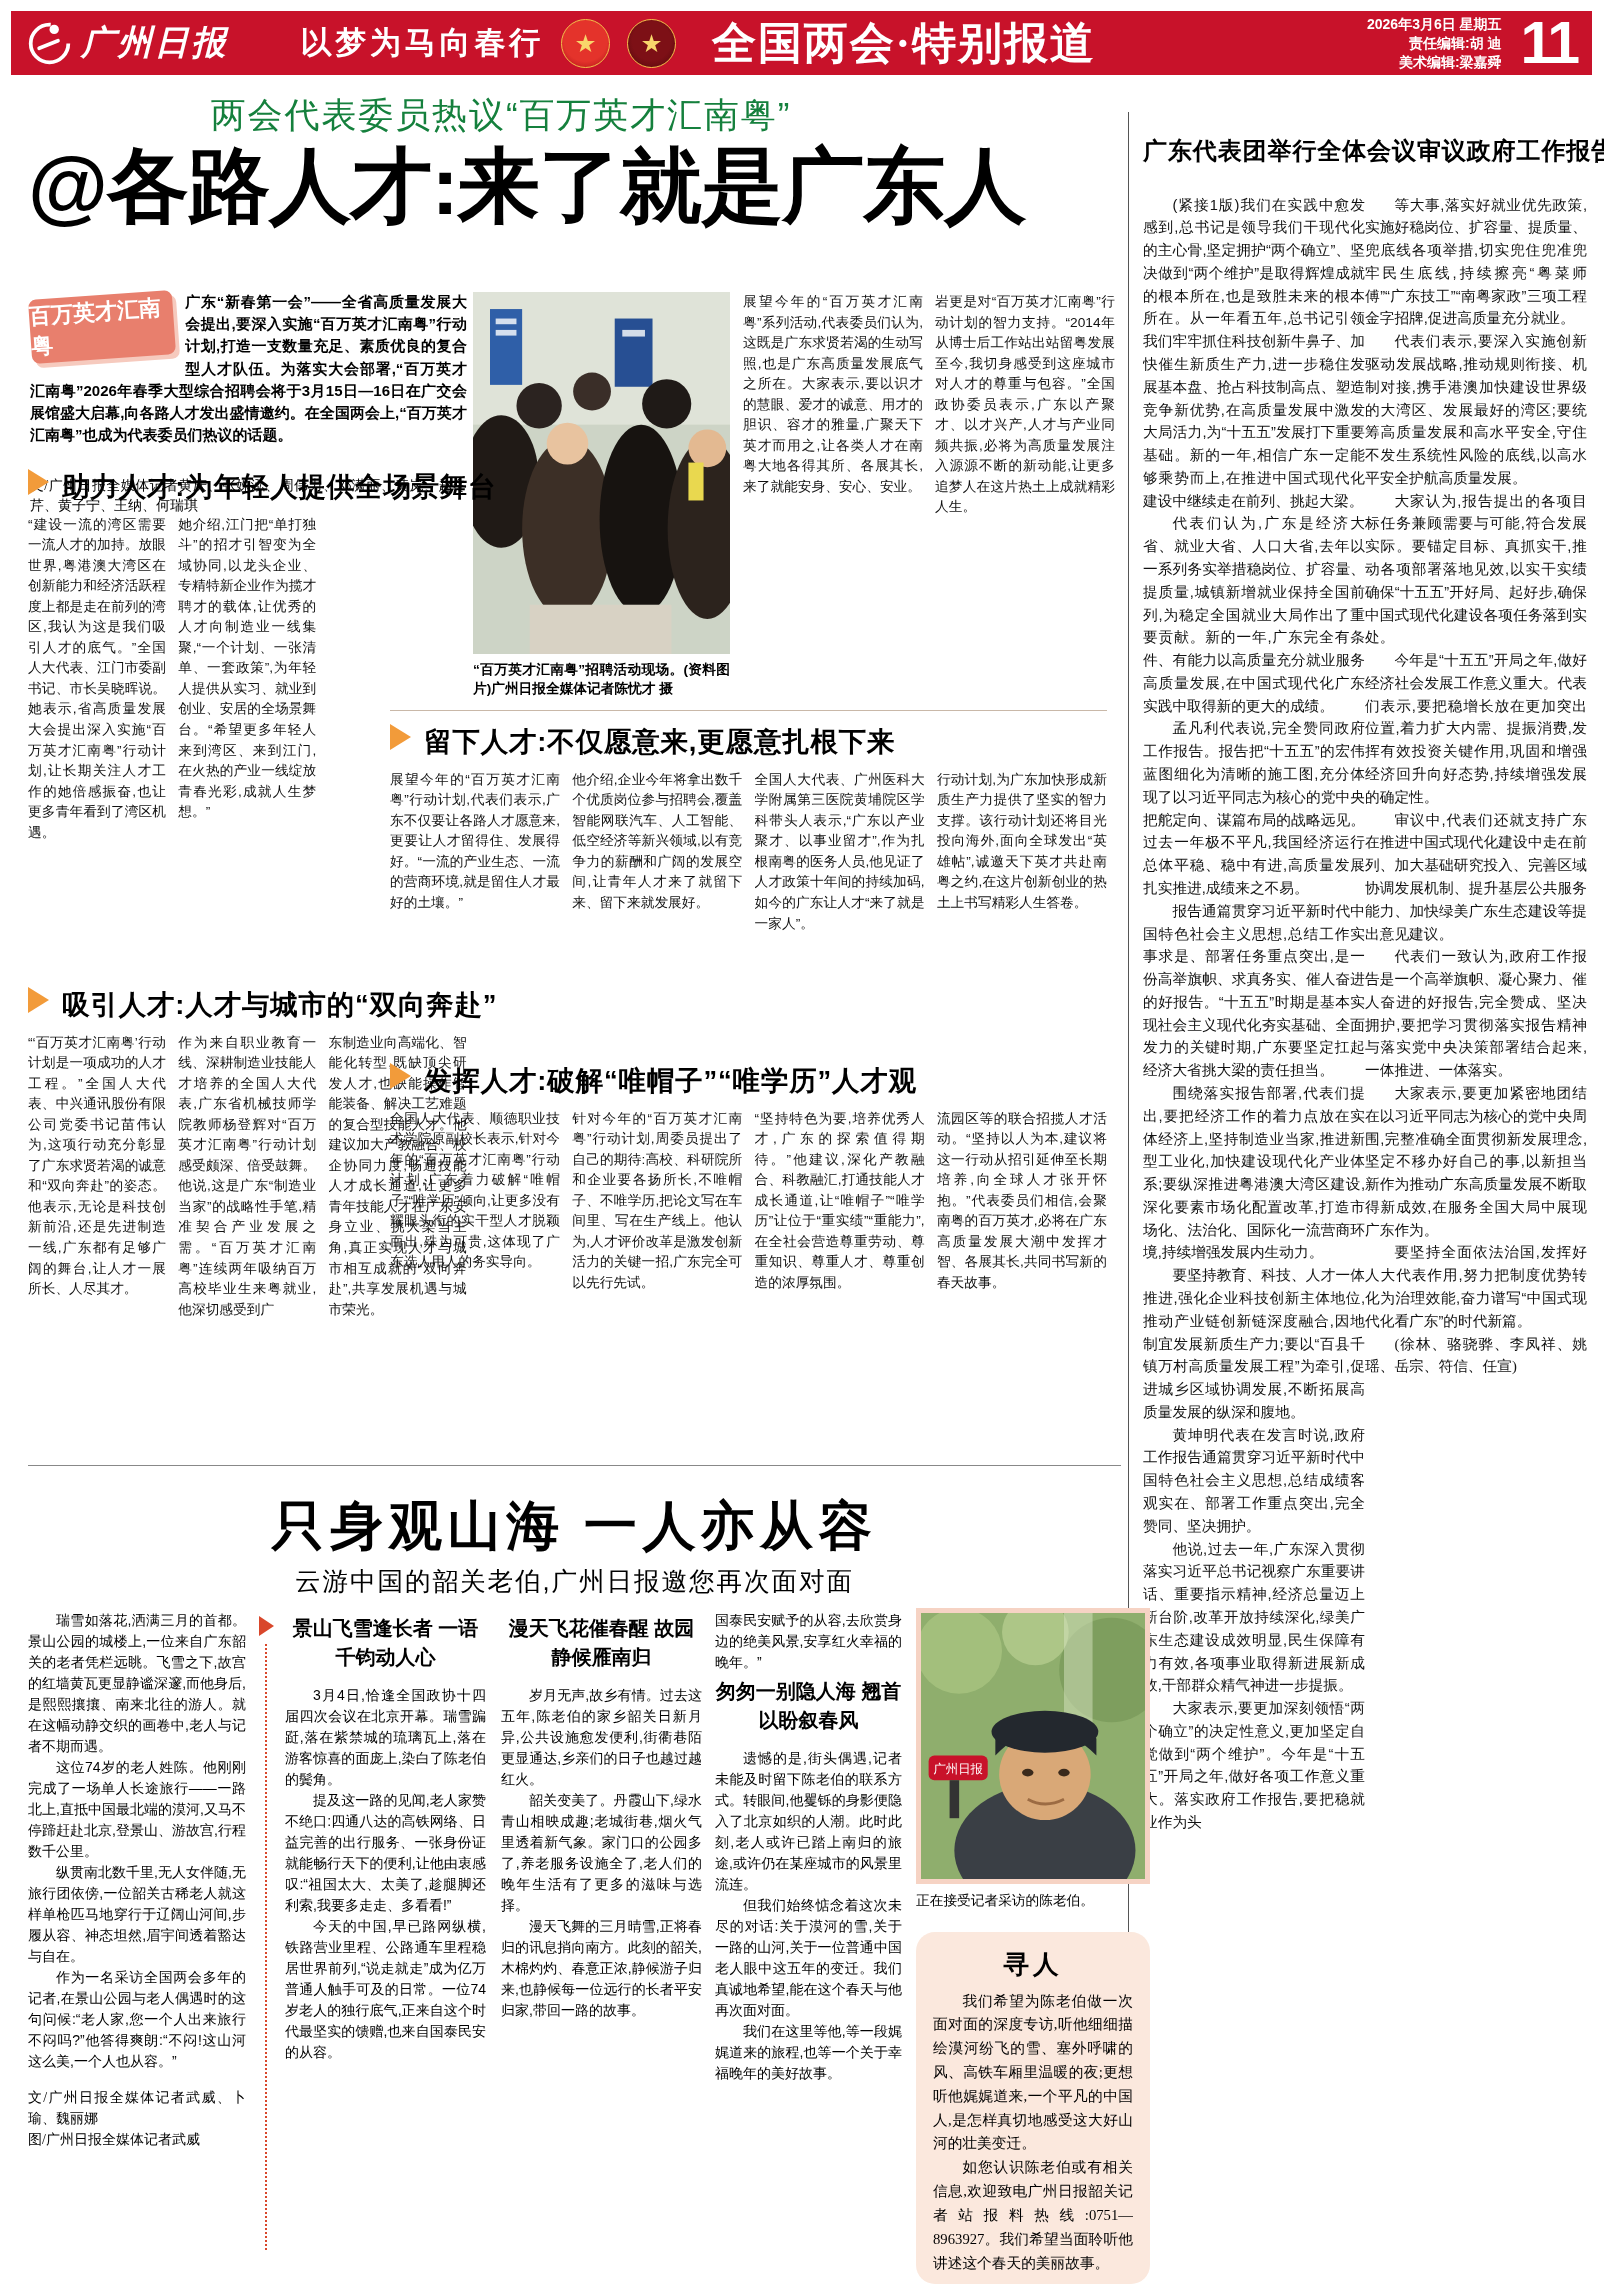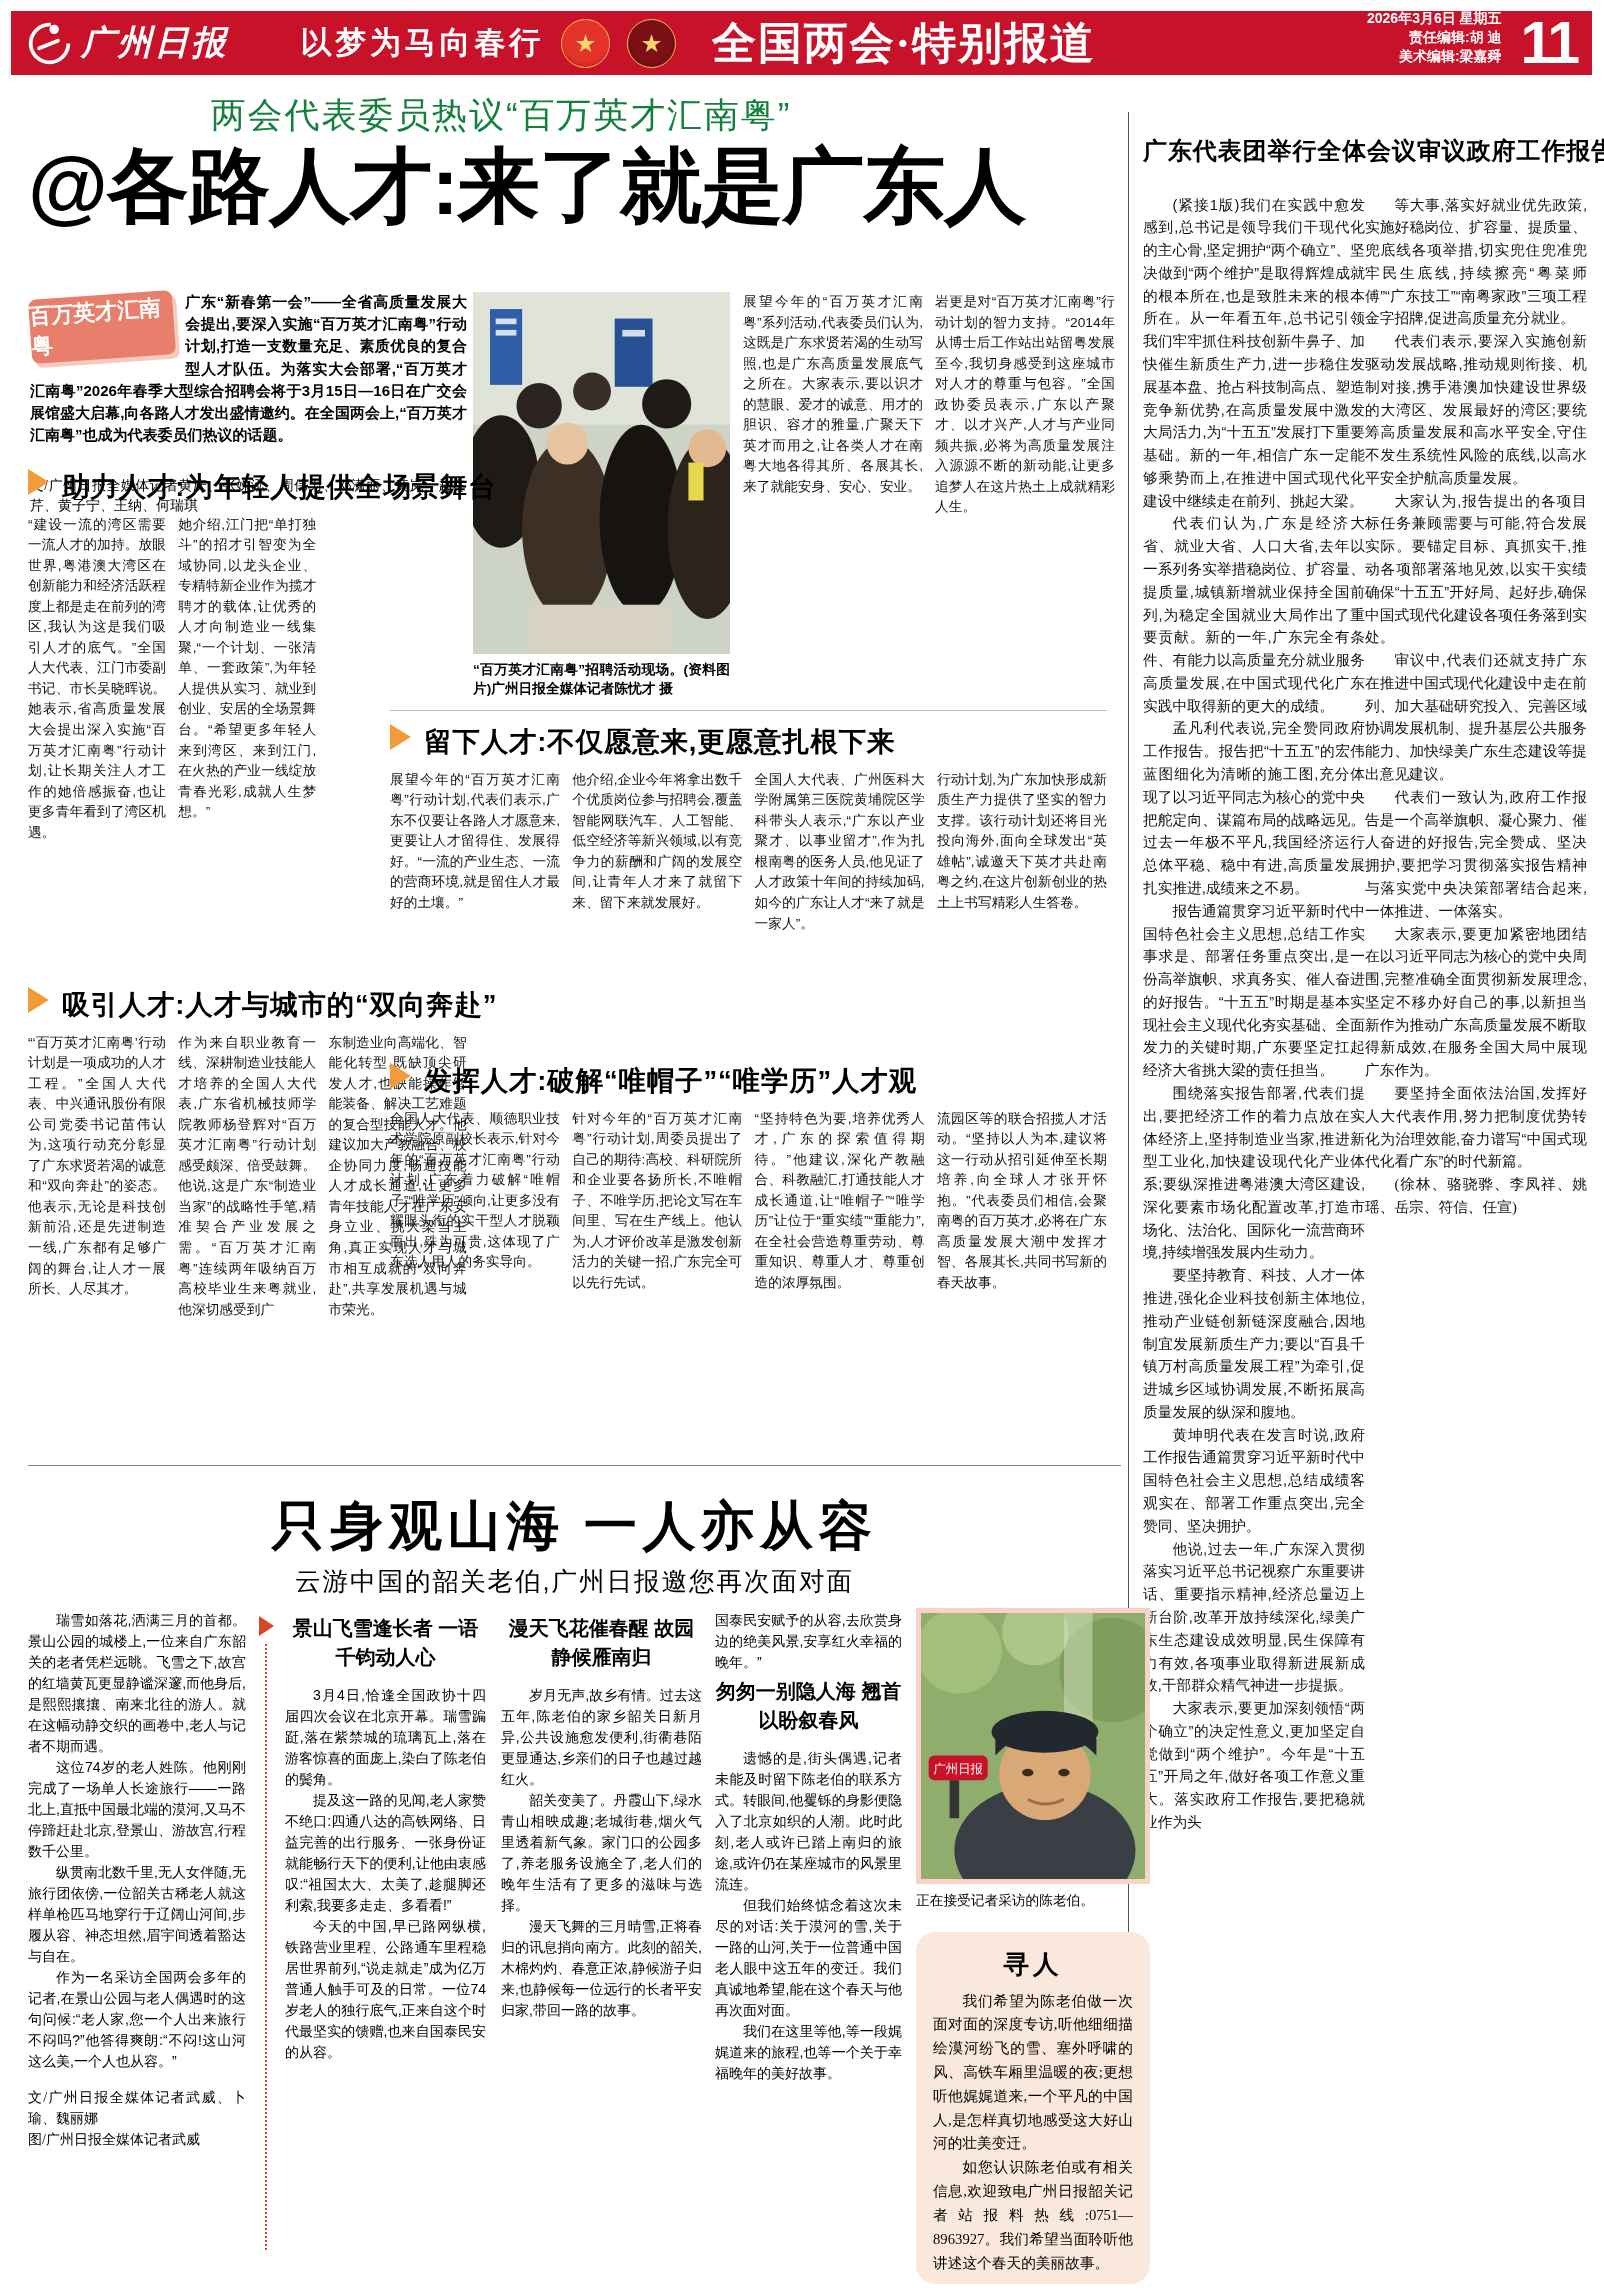--- a/index.html
+++ b/index.html
@@ -11,21 +11,21 @@
             background:#c8122a; display:flex; align-items:center; padding:0 15px; color:#fff; }
   .logo-wrap { display:flex; align-items:center; width:222px; }
   .logo-circle { width:47px; height:47px; margin-right:7.6px; }
   .logo-text { font-family:"Liberation Serif", serif; font-style:italic; font-weight:bold; font-size:34px; letter-spacing:2.8px; }
   .slogan { font-weight:bold; font-size:31px; letter-spacing:3.8px; margin-left:52px; }
   .emblem { width:49px; height:49px; border-radius:50%; margin-left:17px; border:1.9px solid #f3c24a;
             display:flex; align-items:center; justify-content:center; font-size:24.6px; color:#f8d56b; flex:0 0 auto; }
   .emblem.national { background:radial-gradient(circle at 50% 42%, #e4332b 60%, #a80e14 100%); }
   .emblem.cppcc   { background:radial-gradient(circle at 50% 45%, #7d1016 55%, #4f070b 100%); }
   .section-title { font-family:"Liberation Serif", serif; font-weight:bold; font-size:44px; letter-spacing:1.9px; margin-left:36px; white-space:nowrap; }
-  .head-right { margin-left:auto; display:flex; align-items:flex-start; }
+  .head-right { margin-left:auto; display:flex; align-items:center; }
   .date-block { text-align:right; font-size:14px; line-height:1.35; font-weight:bold; }
   .page-num { font-size:59px; font-weight:bold; margin-left:19px; letter-spacing:-2.8px; }
 
   
   .vrule { position:absolute; left:1128px; top:112px; width:0.9px; height:2169px; background:#555; }
   .sec-head { display:flex; align-items:flex-start; margin-bottom:9.5px; }
   .arrow { width:0; height:0; border-top:13.2px solid transparent; border-bottom:13.2px solid transparent;
            border-left:21px solid #f29b3a; margin-right:13.2px; flex:0 0 auto; }
   .sec-title { font-weight:bold; font-size:27.4px; letter-spacing:0.9px; white-space:nowrap; }
   .bodytext { font-size:13.7px; line-height:1.5; text-align:justify; color:#111; overflow:hidden; }
@@ -223,20 +223,21 @@
         <p>围绕落实报告部署,代表们提出,要把经济工作的着力点放在实体经济上,坚持制造业当家,推进新型工业化,加快建设现代化产业体系;要纵深推进粤港澳大湾区建设,深化要素市场化配置改革,打造市场化、法治化、国际化一流营商环境,持续增强发展内生动力。</p>
         <p>要坚持教育、科技、人才一体推进,强化企业科技创新主体地位,推动产业链创新链深度融合,因地制宜发展新质生产力;要以“百县千镇万村高质量发展工程”为牵引,促进城乡区域协调发展,不断拓展高质量发展的纵深和腹地。</p>
         <p>黄坤明代表在发言时说,政府工作报告通篇贯穿习近平新时代中国特色社会主义思想,总结成绩客观实在、部署工作重点突出,完全赞同、坚决拥护。</p>
         <p>他说,过去一年,广东深入贯彻落实习近平总书记视察广东重要讲话、重要指示精神,经济总量迈上新台阶,改革开放持续深化,绿美广东生态建设成效明显,民生保障有力有效,各项事业取得新进展新成效,干部群众精气神进一步提振。</p>
         <p>大家表示,要更加深刻领悟“两个确立”的决定性意义,更加坚定自觉做到“两个维护”。今年是“十五五”开局之年,做好各项工作意义重大。落实政府工作报告,要把稳就业作为头</p>
       </div>
       <div class="gov-col">
         <p>等大事,落实好就业优先政策,实施好稳岗位、扩容量、提质量、兜底线各项举措,切实兜住兜准兜牢民生底线,持续擦亮“粤菜师傅”“广东技工”“南粤家政”三项工程金字招牌,促进高质量充分就业。</p>
         <p>代表们表示,要深入实施创新驱动发展战略,推动规则衔接、机制对接,携手港澳加快建设世界级的大湾区、发展最好的湾区;要统筹高质量发展和高水平安全,守住不发生系统性风险的底线,以高水平安全护航高质量发展。</p>
         <p>大家认为,报告提出的各项目标任务兼顾需要与可能,符合发展实际。要锚定目标、真抓实干,推动各项部署落地见效,以实干实绩确保“十五五”开好局、起好步,确保中国式现代化建设各项任务落到实处。</p>
+        <p>今年是“十五五”开局之年,做好经济社会发展工作意义重大。代表们表示,要把稳增长放在更加突出位置,着力扩大内需、提振消费,发挥有效投资关键作用,巩固和增强经济回升向好态势,持续增强发展的确定性。</p>
         <p>审议中,代表们还就支持广东在推进中国式现代化建设中走在前列、加大基础研究投入、完善区域协调发展机制、提升基层公共服务能力、加快绿美广东生态建设等提出意见建议。</p>
         <p>代表们一致认为,政府工作报告是一个高举旗帜、凝心聚力、催人奋进的好报告,完全赞成、坚决拥护,要把学习贯彻落实报告精神与落实党中央决策部署结合起来,一体推进、一体落实。</p>
         <p>大家表示,要更加紧密地团结在以习近平同志为核心的党中央周围,完整准确全面贯彻新发展理念,坚定不移办好自己的事,以新担当新作为推动广东高质量发展不断取得新成效,在服务全国大局中展现广东作为。</p>
         <p>要坚持全面依法治国,发挥好人大代表作用,努力把制度优势转化为治理效能,奋力谱写“中国式现代化看广东”的时代新篇。</p>
         <p class="sig">(徐林、骆骁骅、李凤祥、姚瑶、岳宗、符信、任宣)</p>
       </div>
     </div>
   </aside>
 
   <section class="travel">

